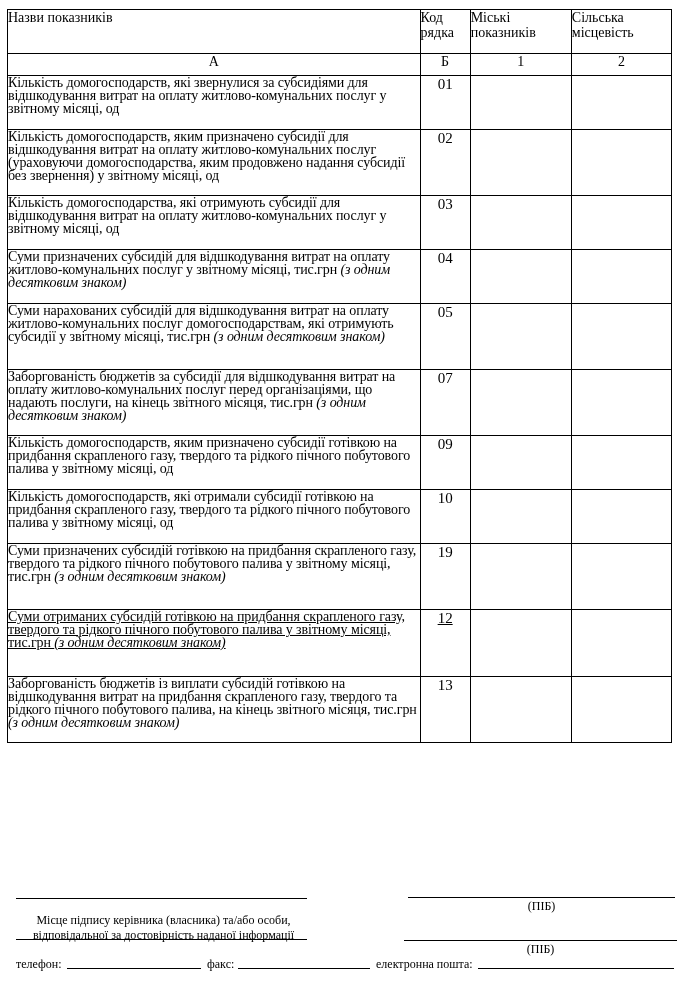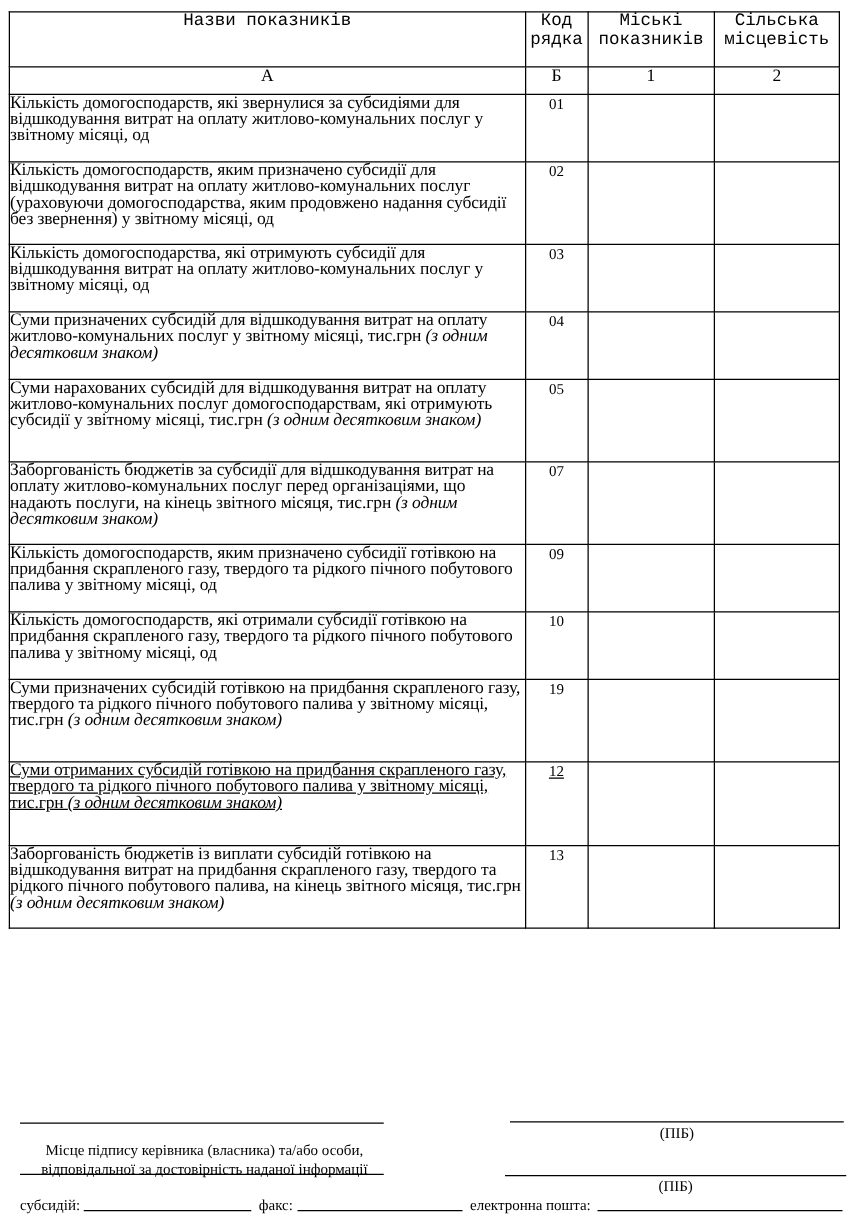--- a/index.html
+++ b/index.html
@@ -6,25 +6,25 @@
   body { width:680px; height:981px; position:relative; overflow:hidden;
          font-family:"Liberation Serif", serif; color:#000; }
   #form-table { position:absolute; left:7px; top:9px; border-collapse:collapse;
                 table-layout:fixed; width:665px; }
   #form-table td, #form-table th { border:1px solid #000; padding:0; vertical-align:top;
                 font-weight:normal; }
   .col-name { width:412px; }
   .col-code { width:50px; }
   .col-urban { width:101px; }
   .col-rural { width:100px; }
-  .hdr th { height:43px; font-size:14px; line-height:15px; text-align:center; vertical-align:middle;font-family:Liberation Mono, monospace; }
+  .hdr th { height:43px; font-size:14px; line-height:15px; text-align:left; vertical-align:middle; }
   .hdr th.name-h { font-size:14px; }
   .letters td { height:21px; text-align:center; font-size:14px; vertical-align:middle; }
   .row td.name { font-size:14px; line-height:13px; padding:4px 6px 3px 6px; letter-spacing:-0.1px; }
-  .row td.code { font-size:12px; text-align:center; vertical-align:bottom; padding-bottom:6px; }
+  .row td.code { font-size:15px; text-align:center; vertical-align:bottom; padding-bottom:6px; }
   .row td.val { }
   .note { font-style:italic; }
   .footer { position:absolute; font-size:12px; }
   .line { position:absolute; border-top:1px solid #000; height:0; }
   .ctext { position:absolute; text-align:center; font-size:12px; line-height:15px; }
 </style>
 </head>
 <body>
 
 <table id="form-table">
@@ -121,19 +121,19 @@
 <div class="line" style="left:16px; top:898px; width:291px;"></div>
 <div class="ctext" style="left:18px; top:899px; width:291px;margin-top:14px;">Місце підпису керівника (власника) та/або особи, відповідальної за достовірність наданої інформації</div>
 <div class="line" style="left:16px; top:939px; width:291px;"></div>
 
 <div class="line" style="left:408px; top:897px; width:267px;"></div>
 <div class="ctext" style="left:408px; top:899px; width:267px;">(ПІБ)</div>
 <div class="line" style="left:404px; top:940px; width:273px;"></div>
 <div class="ctext" style="left:404px; top:942px; width:273px;">(ПІБ)</div>
 
 <div class="footer" style="left:16px; top:957px; width:660px; height:16px;">
-  <span style="position:absolute; left:0; top:0;">субсидій:</span>
+  <span style="position:absolute; left:0; top:0;">телефон:</span>
   <span style="position:absolute; left:51px; top:11px; width:134px; border-top:1px solid #000;"></span>
   <span style="position:absolute; left:191px; top:0;">факс:</span>
   <span style="position:absolute; left:222px; top:11px; width:132px; border-top:1px solid #000;"></span>
   <span style="position:absolute; left:360px; top:0;">електронна пошта:</span>
   <span style="position:absolute; left:462px; top:11px; width:196px; border-top:1px solid #000;"></span>
 </div>
 
 </body></html>

